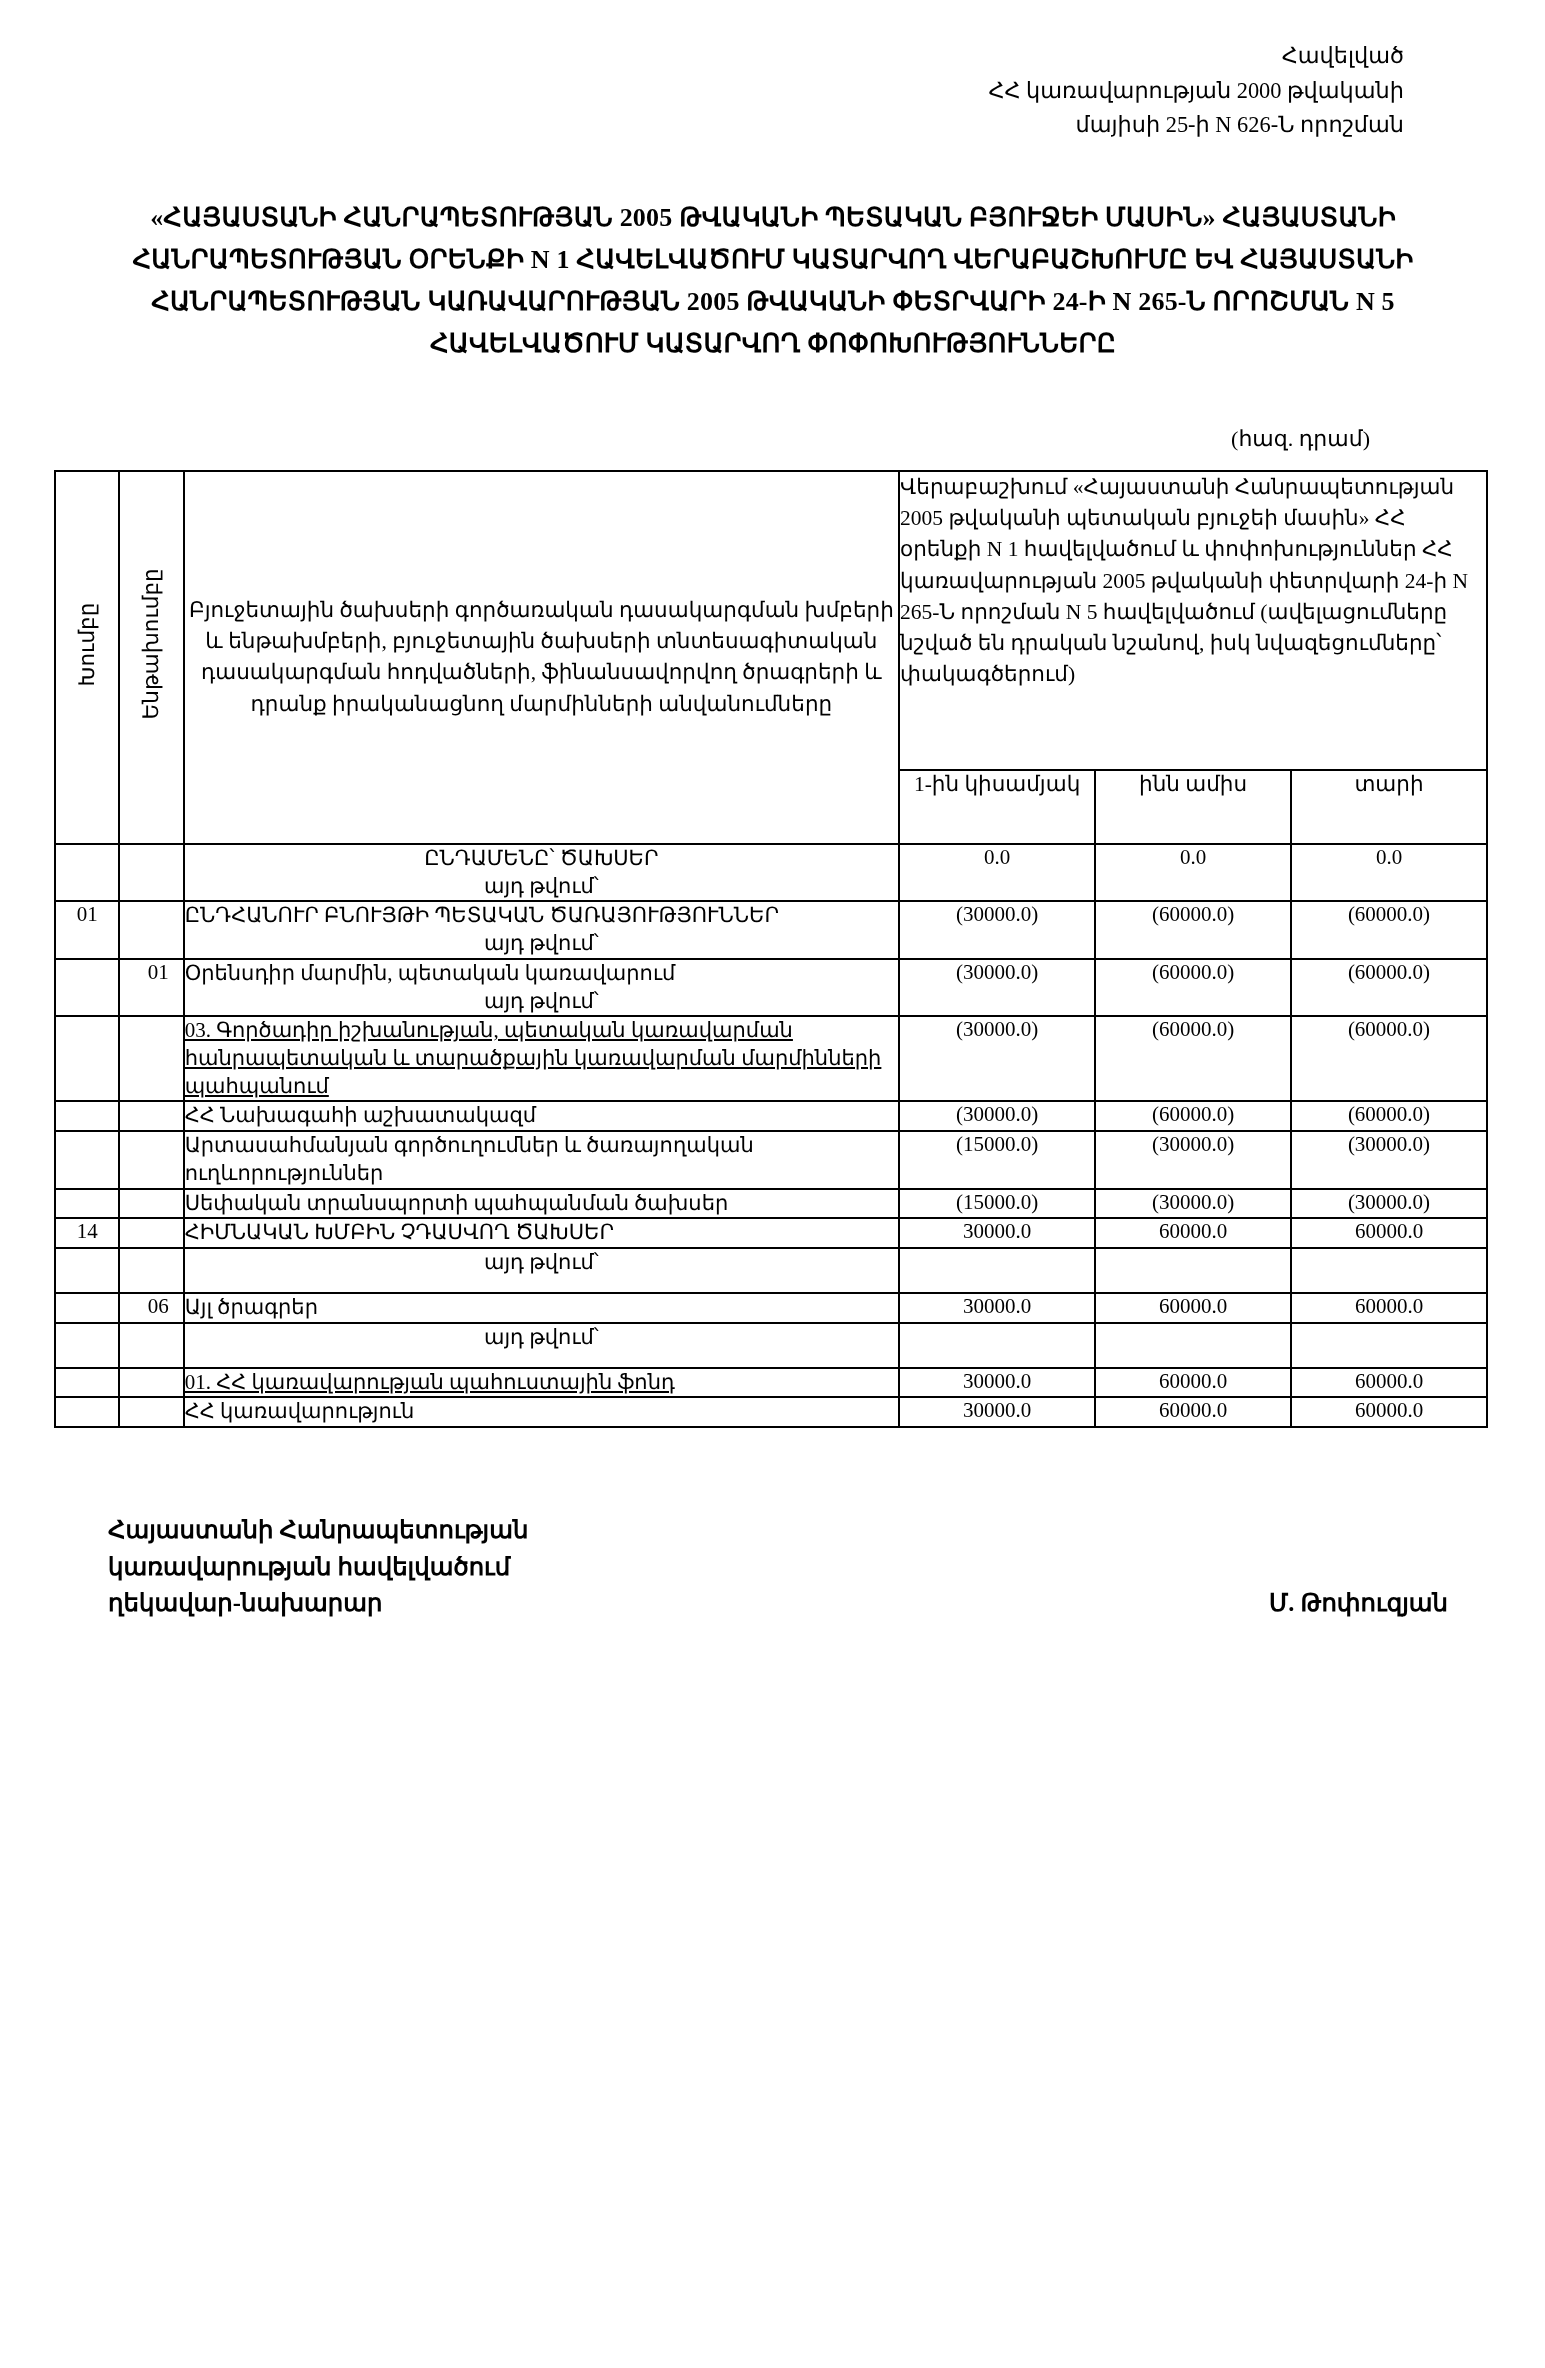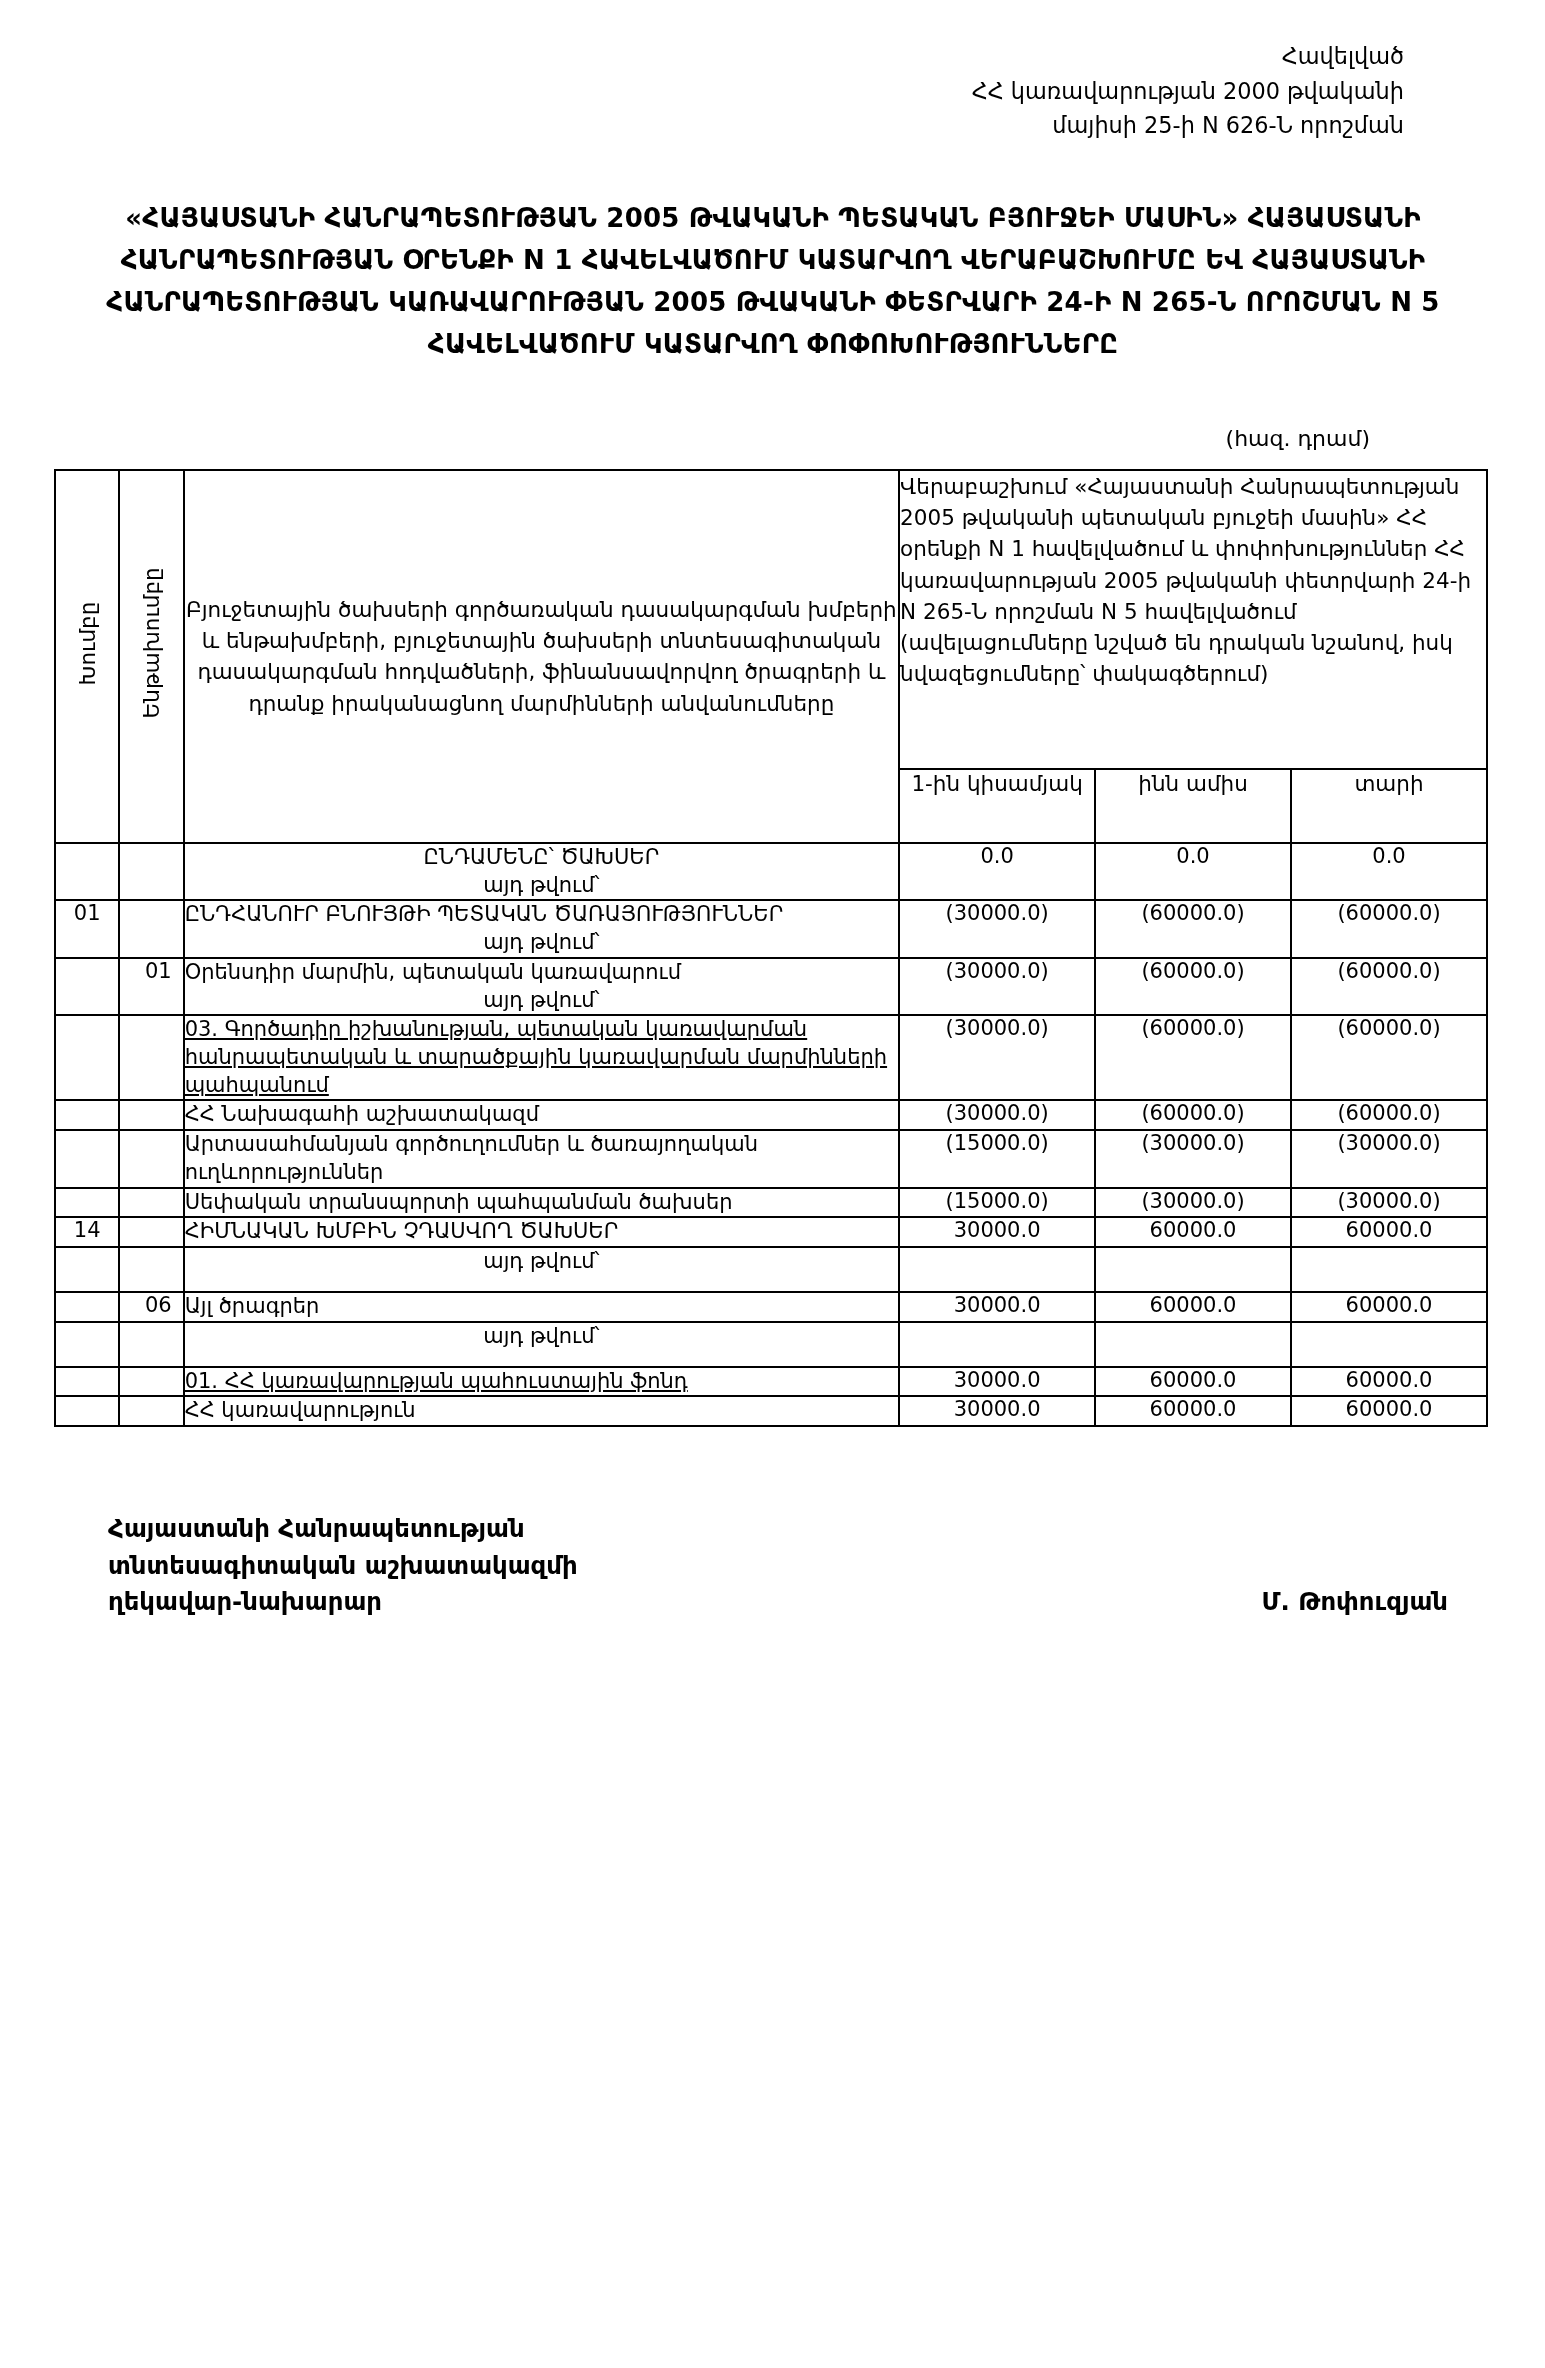--- a/index.html
+++ b/index.html
@@ -13,20 +13,21 @@
     font-family: "DejaVu Sans", sans-serif;
     color: #000000;
     position: relative;
   }
   .page {
     position: relative;
     width: 1546px;
     height: 2364px;
     box-sizing: border-box;
     padding: 29px 54px 8px 54px;
+    font-family: Liberation Serif, serif;
   }
 
   
   .doc-header {
     text-align: right;
     padding-right: 88px;
     font-size: 22.4px;
     line-height: 1.55;
     margin-top: 9.8px;
   }
@@ -333,19 +334,19 @@
         <td class="desc">ՀՀ կառավարություն</td>
         <td class="num">30000.0</td>
         <td class="num">60000.0</td>
         <td class="num">60000.0</td>
       </tr>
     </tbody>
   </table>
 
   <div class="footer">
     <div>Հայաստանի Հանրապետության</div>
-    <div>տնտեսագիտական աշխատակազմի</div>
+    <div>կառավարության հավելվածում</div>
     <div>ղեկավար-նախարար</div>
     <div class="footer-sign">Մ. Թոփուզյան</div>
   </div>
 
 </div>
 
 
 </body></html>

